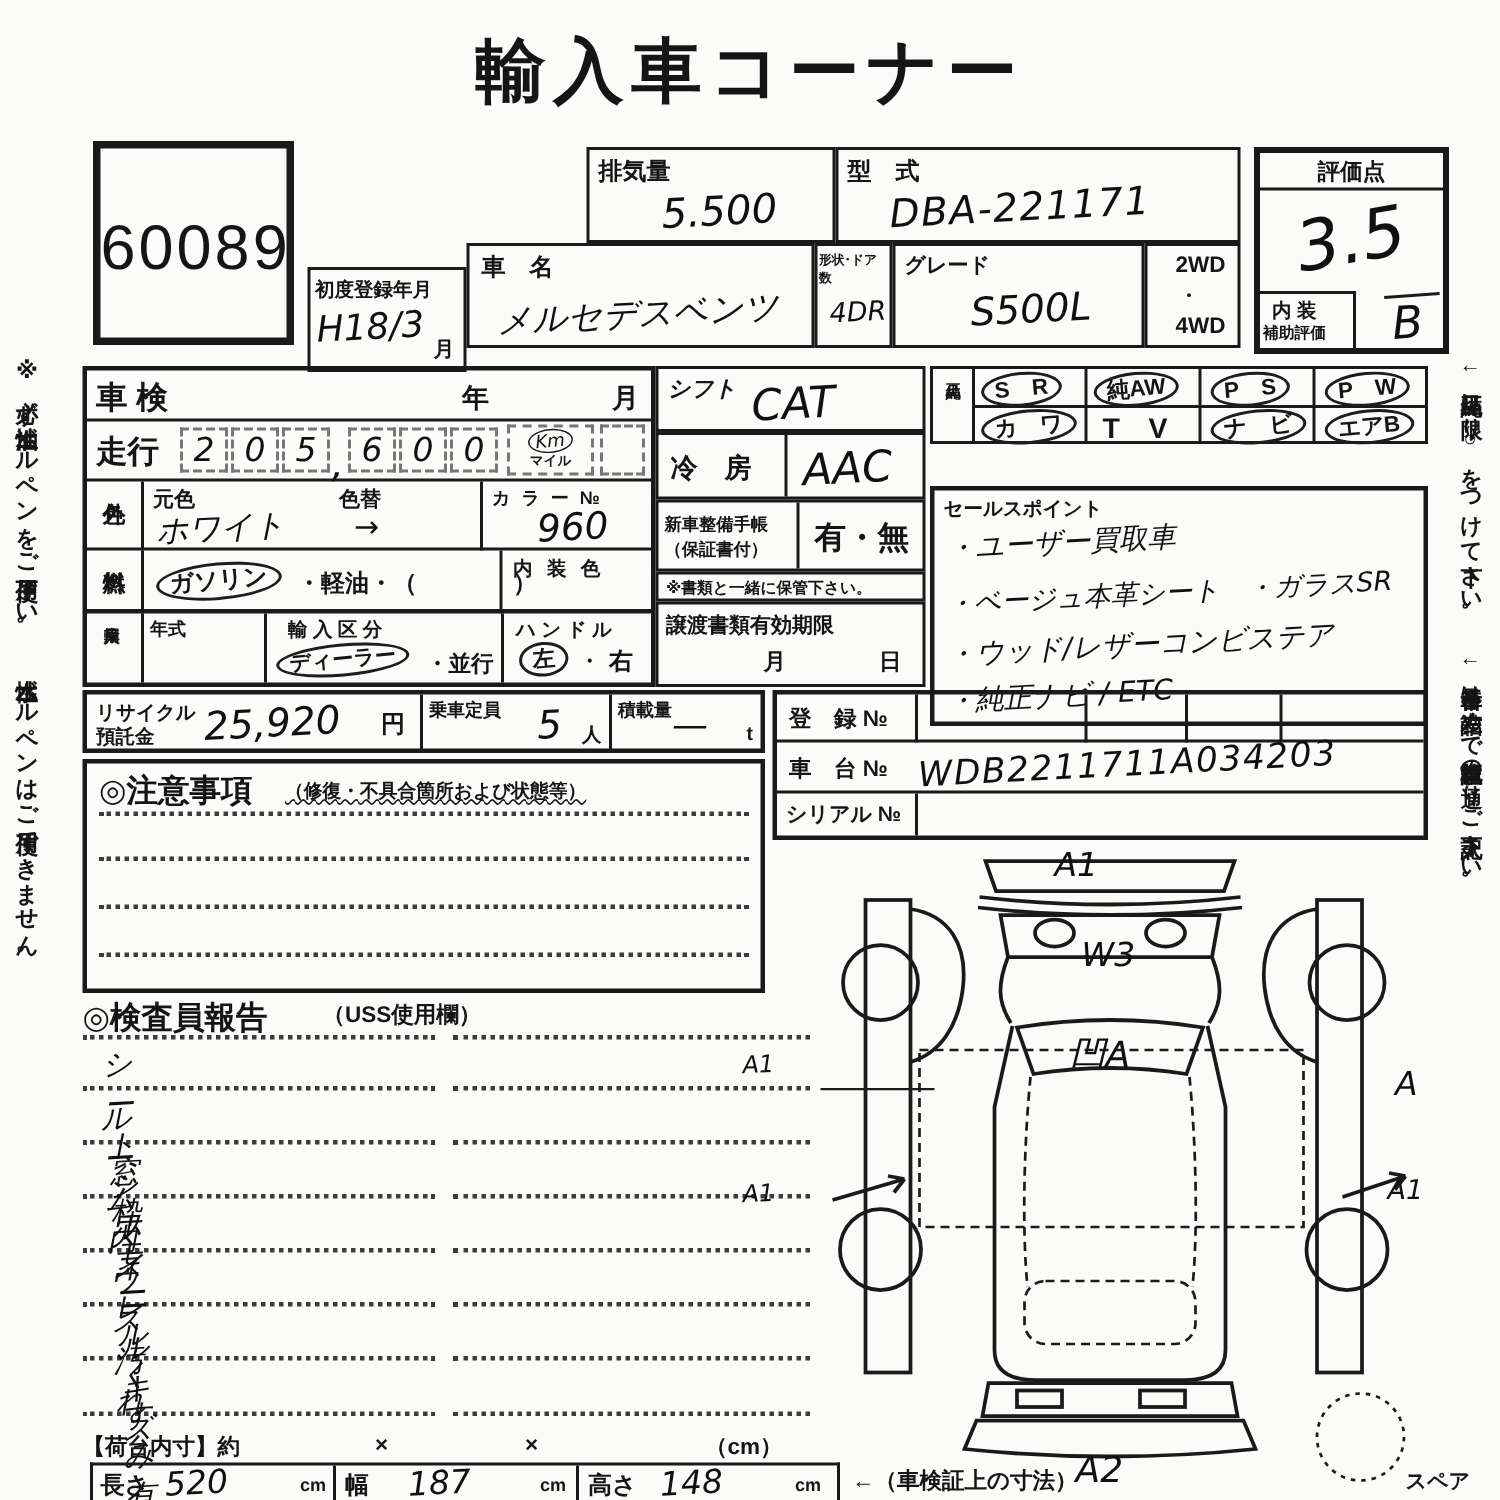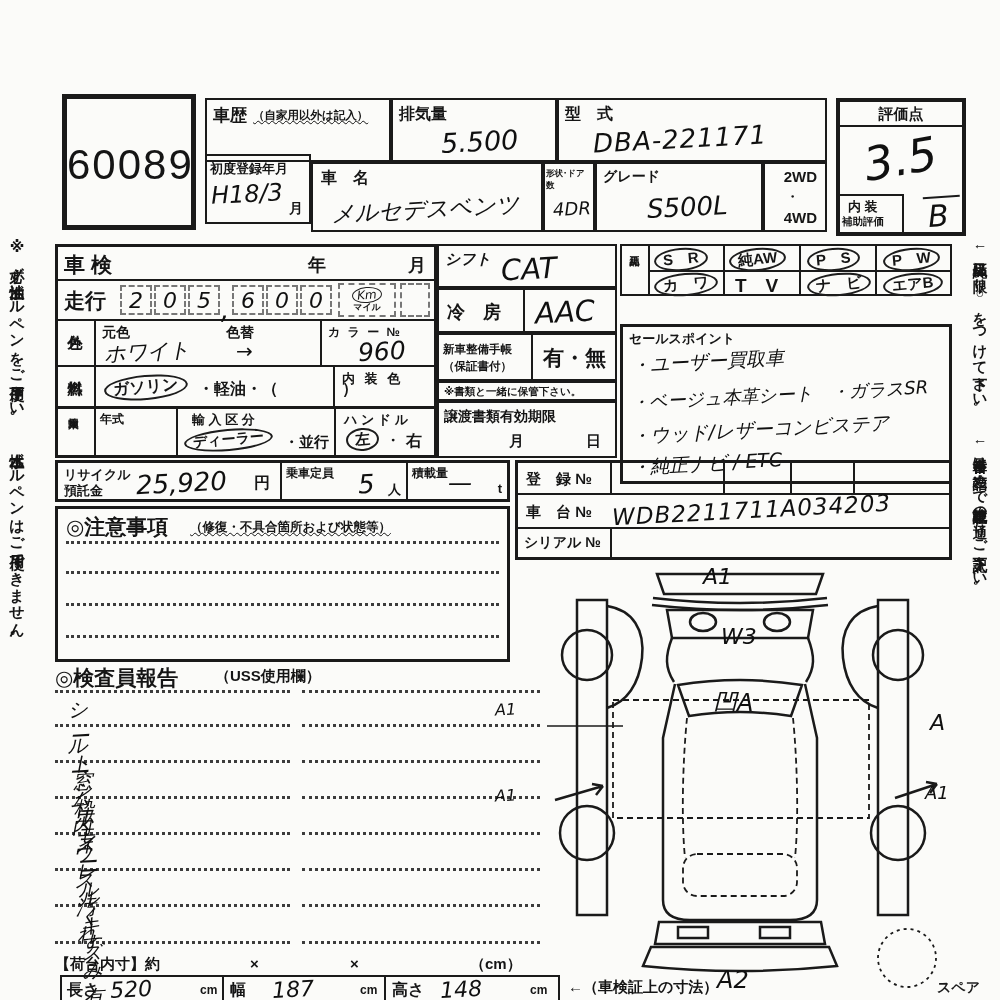--- a/index.html
+++ b/index.html
@@ -17,39 +17,36 @@
          font-size:22px;line-height:28px;box-sizing:border-box;}
   .wavy{text-decoration:underline;text-decoration-style:wavy;text-decoration-thickness:1px;}
   svg text{font-family:"DejaVu Sans",sans-serif;}
   .hwsvg{font-style:italic;}
 </style>
 </head>
 <body>
 
 <div class="sheet">
 
+  <div class="abs b" style="left:290px;top:16px;width:420px;text-align:center;font-size:47px;letter-spacing:5px;">輸入車コーナー</div>
 
   <div class="cell" style="left:62px;top:94px;width:134px;height:136px;border-width:5px;">
     <div class="abs" style="left:0;top:42px;width:100%;text-align:center;font-size:42px;letter-spacing:2px;">60089</div>
   </div>
 
   <div class="abs" style="left:205px;top:98px;width:622px;height:134px;">
-    <div class="cell" style="left:0;top:0;width:186px;height:64px;">
-      <span class="b" style="position:absolute;left:6px;top:4px;font-size:17px;">車歴</span>
-      <span class="b wavy" style="position:absolute;left:46px;top:8px;font-size:11.5px;">（自家用以外は記入）</span>
-    </div>
     <div class="cell" style="left:186px;top:0;width:166px;height:64px;">
       <span class="b" style="position:absolute;left:6px;top:4px;font-size:16px;">排気量</span>
       <span class="hw hwblk" style="position:absolute;left:48px;top:26px;font-size:27px;">5.500</span>
     </div>
     <div class="cell" style="left:352px;top:0;width:270px;height:64px;">
       <span class="b" style="position:absolute;left:6px;top:4px;font-size:16px;">型　式</span>
       <span class="hw hwblk" style="position:absolute;left:34px;top:24px;font-size:26px;letter-spacing:1px;">DBA-221171</span>
     </div>
-    <div class="cell" style="left:0;top:56px;width:106px;height:70px;">
+    <div class="cell" style="left:0;top:80px;width:106px;height:70px;">
       <span class="b" style="position:absolute;left:3px;top:4px;font-size:13px;">初度登録年月</span>
       <span class="hw hwblk" style="position:absolute;left:4px;top:24px;font-size:24px;">H18/3</span>
       <span class="b" style="position:absolute;right:6px;bottom:4px;font-size:14px;">月</span>
     </div>
     <div class="cell" style="left:106px;top:64px;width:232px;height:70px;">
       <span class="b" style="position:absolute;left:8px;top:4px;font-size:16px;">車　名</span>
       <span class="hw hwblk" style="position:absolute;left:18px;top:30px;font-size:23px;">メルセデスベンツ</span>
     </div>
     <div class="cell" style="left:338px;top:64px;width:52px;height:70px;">
       <span class="b" style="position:absolute;left:1px;top:4px;font-size:8.5px;">形状･ドア数</span>

